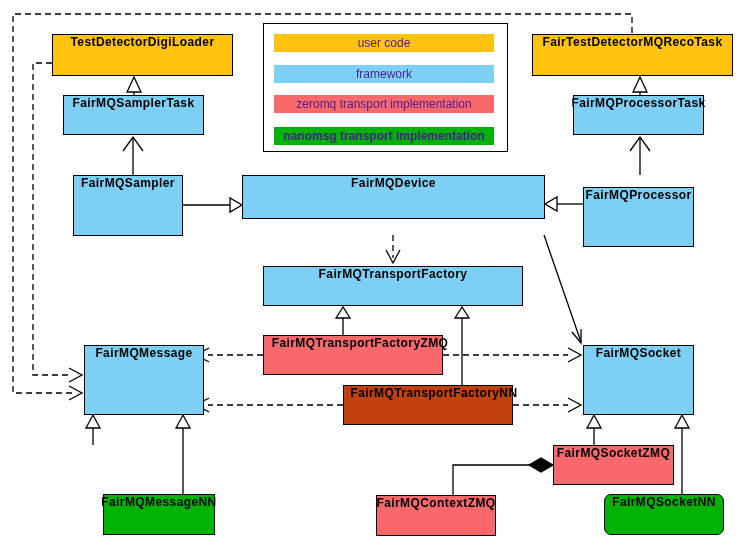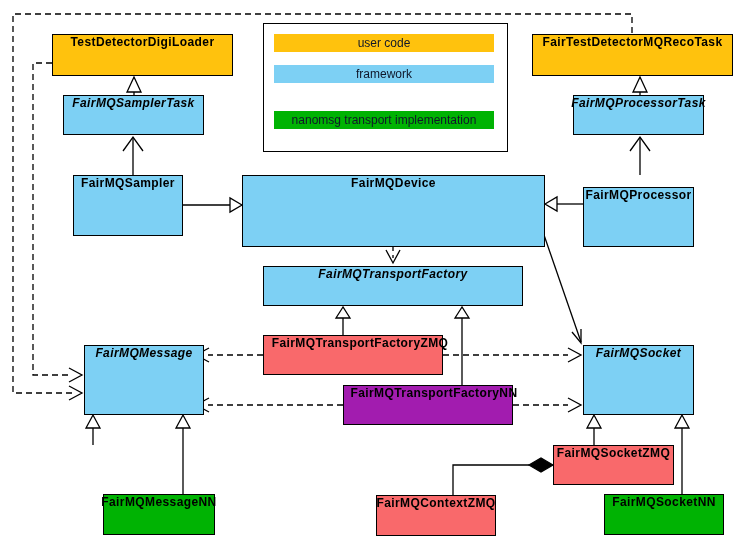--- a/index.html
+++ b/index.html
@@ -8,30 +8,30 @@
     font-family:"Liberation Sans","DejaVu Sans",sans-serif;
   }
   .edges{position:absolute;left:0;top:0;z-index:0;}
   .node{
     position:absolute;z-index:1;border:1.4px solid #000;box-sizing:border-box;
     display:flex;align-items:flex-start;justify-content:center;
   }
   .node-label{
     font-size:12px;font-weight:bold;color:#000;letter-spacing:0.4px;white-space:nowrap;
   }
-  .abstract .node-label{font-style:italic;}
+  .abstract .node-label{}
   .legend-box{
     position:absolute;z-index:1;left:263px;top:23px;width:245px;height:129px;
     background:#fff;border:1.4px solid #000;box-sizing:border-box;
   }
   .legend-bar{
     position:absolute;left:10px;width:220px;height:18px;
     display:flex;align-items:center;justify-content:center;
   }
-  .legend-label{font-size:12px;color:#0f172a;white-space:nowrap;}
+  .legend-label{font-size:12px;color:#4c1d95;white-space:nowrap;}
 </style>
 </head>
 <body>
 
 <div class="canvas">
 
   <svg class="edges" width="748" height="549" viewBox="0 0 748 549" fill="none" stroke="#000" stroke-width="1.3">
 
     <g>
       <polyline points="52,63 33,63 33,375 72,375" stroke-dasharray="6,4"></polyline>
@@ -139,21 +139,24 @@
     </g>
   </svg>
 
   <div class="legend-box">
     <div class="legend-bar" style="top: 10px; background-color: rgb(255, 194, 13);">
       <span class="legend-label">user code</span>
     </div>
     <div class="legend-bar" style="top: 41px; background-color: rgb(125, 208, 244);">
       <span class="legend-label">framework</span>
     </div>
-    <div class="legend-bar" style="top: 87px; background-color: rgb(0, 179, 3);">
+    <div class="legend-bar" style="top: 71px; background-color: rgb(249, 105, 107);">
+      <span class="legend-label">zeromq transport implementation</span>
+    </div>
+    <div class="legend-bar" style="top: 103px; background-color: rgb(0, 179, 3); font-weight: bold;">
       <span class="legend-label">nanomsg transport implementation</span>
     </div>
   </div>
 
   <div class="node" style="left: 52px; top: 34px; width: 181px; height: 42px; background-color: rgb(255, 194, 13);">
     <span class="node-label">TestDetectorDigiLoader</span>
   </div>
 
   <div class="node" style="left: 532px; top: 34px; width: 201px; height: 42px; background-color: rgb(255, 194, 13);">
     <span class="node-label">FairTestDetectorMQRecoTask</span>
@@ -164,37 +167,37 @@
   </div>
 
   <div class="node abstract" style="left: 573px; top: 95px; width: 131px; height: 40px; background-color: rgb(125, 208, 244);">
     <span class="node-label">FairMQProcessorTask</span>
   </div>
 
   <div class="node" style="left: 73px; top: 175px; width: 110px; height: 61px; background-color: rgb(125, 208, 244);">
     <span class="node-label">FairMQSampler</span>
   </div>
 
-  <div class="node" style="left: 242px; top: 175px; width: 303px; height: 72px; background-color: rgb(125, 208, 244);">
+  <div class="node" style="left: 242px; top: 175px; width: 303px; height: 44px; background-color: rgb(125, 208, 244);">
     <span class="node-label">FairMQDevice</span>
   </div>
 
   <div class="node" style="left: 583px; top: 175px; width: 111px; height: 60px; background-color: rgb(125, 208, 244); margin-top: 12px;">
     <span class="node-label">FairMQProcessor</span>
   </div>
 
   <div class="node abstract" style="left: 263px; top: 266px; width: 260px; height: 40px; background-color: rgb(125, 208, 244);">
     <span class="node-label">FairMQTransportFactory</span>
   </div>
 
   <div class="node" style="left: 263px; top: 335px; width: 180px; height: 40px; background-color: rgb(249, 105, 107); padding-left: 14px;">
     <span class="node-label">FairMQTransportFactoryZMQ</span>
   </div>
 
-  <div class="node" style="left: 343px; top: 385px; width: 170px; height: 40px; background-color: #a21caf; padding-left: 12px;">
+  <div class="node" style="left: 343px; top: 385px; width: 170px; height: 40px; background-color: #c2410c; padding-left: 12px;">
     <span class="node-label">FairMQTransportFactoryNN</span>
   </div>
 
   <div class="node abstract" style="left: 84px; top: 345px; width: 120px; height: 70px; background-color: rgb(125, 208, 244);">
     <span class="node-label">FairMQMessage</span>
   </div>
 
   <div class="node abstract" style="left: 583px; top: 345px; width: 111px; height: 70px; background-color: rgb(125, 208, 244);">
     <span class="node-label">FairMQSocket</span>
   </div>
@@ -205,17 +208,17 @@
   </div>
 
   <div class="node" style="left: 553px; top: 445px; width: 121px; height: 40px; background-color: rgb(249, 105, 107);">
     <span class="node-label">FairMQSocketZMQ</span>
   </div>
 
   <div class="node" style="left: 376px; top: 495px; width: 120px; height: 41px; background-color: rgb(249, 105, 107);">
     <span class="node-label">FairMQContextZMQ</span>
   </div>
 
-  <div class="node" style="left: 604px; top: 494px; width: 120px; height: 41px; background-color: rgb(0, 179, 3);">
+  <div class="node" style="left: 604px; top: 494px; width: 120px; height: 41px; background-color: rgb(0, 179, 3); border-radius: 7px;">
     <span class="node-label">FairMQSocketNN</span>
   </div>
 
 </div>
 
 </body></html>

